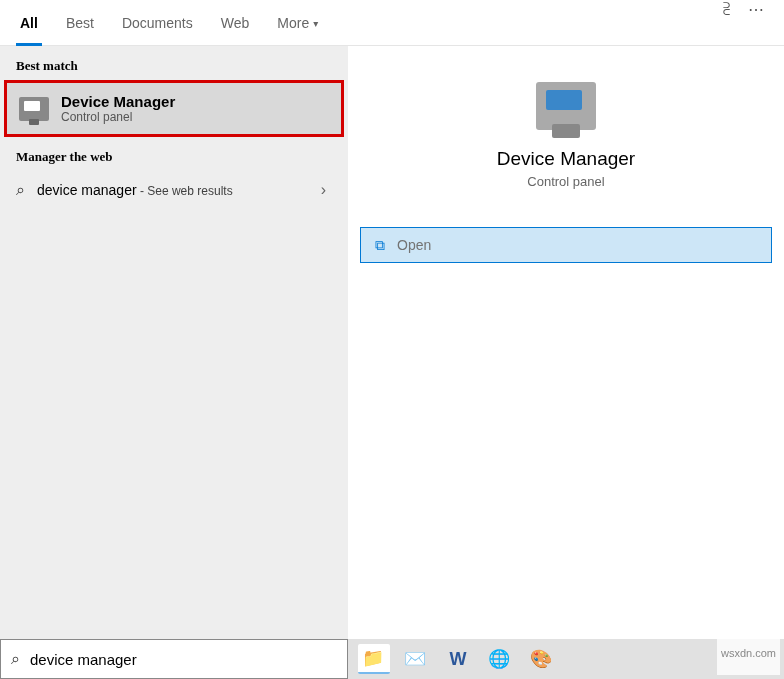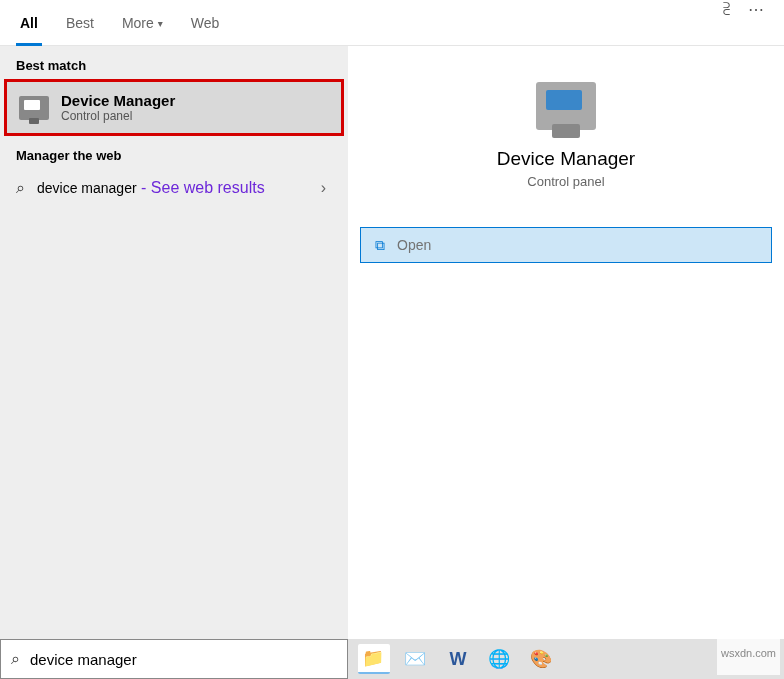--- a/index.html
+++ b/index.html
@@ -6,31 +6,31 @@
     body { width: 784px; height: 679px; background: #fff; overflow: hidden; position: relative; }
     .top-tabs { display: flex; height: 46px; border-bottom: 1px solid #e5e5e5; padding: 0 6px; }
     .tab { padding: 0 14px; height: 46px; display: flex; align-items: center; font-size: 14px; color: #666; cursor: pointer; position: relative; }
     .tab.active { color: #000; font-weight: 600; }
     .tab.active::after { content: ""; position: absolute; bottom: 0; left: 10px; right: 10px; height: 3px; background: #0078d4; }
     .tab-more::after { content: " ▾"; font-size: 10px; margin-left: 4px; }
     .top-right { margin-left: auto; display: flex; gap: 18px; padding-right: 14px; color: #555; }
     .main { display: flex; height: calc(100% - 46px - 40px); }
     .left { width: 348px; background: #eeeeee; }
     .right { flex: 1; background: #fff; padding: 0; }
-    .section-label { font-size: 13px; font-weight: 600; padding: 12px 16px 6px; color: #000; }
+    .section-label { font-size: 13px; font-weight: 600; padding: 12px 16px 6px; color: #000; font-family: Liberation Serif, serif; }
     .best-box { border: 3px solid #d30000; margin: 0 4px; padding: 10px 8px 10px 12px; background: #d9d9d9; display: flex; align-items: center; gap: 12px; }
     .best-icon { width: 30px; height: 24px; background: #888; border-radius: 2px; position: relative; }
     .best-icon::before { content: ""; position: absolute; top: 4px; left: 5px; width: 16px; height: 10px; background: #fff; border-radius: 1px; }
     .best-icon::after { content: ""; position: absolute; bottom: -4px; left: 10px; width: 10px; height: 6px; background: #666; border-radius: 1px; }
     .best-title { font-size: 15px; font-weight: 600; }
     .best-sub { font-size: 12px; color: #555; }
     .web-row { display: flex; align-items: center; padding: 10px 16px; gap: 12px; }
     .search-glyph { font-size: 16px; color: #333; }
     .web-txt { font-size: 14px; }
-    .web-sub { font-size: 16px; color: #6d28d9; }
+    .web-sub { font-size: 12px; color: #404040; }
     .chev { margin-left: auto; color: #666; padding-right: 6px; }
     .right-hero { display: flex; flex-direction: column; align-items: center; padding-top: 36px; }
     .hero-icon { width: 60px; height: 48px; background: #aaa; border-radius: 3px; position: relative; margin-bottom: 18px; }
     .hero-icon::before { content: ""; position: absolute; top: 8px; left: 10px; width: 36px; height: 20px; background: #3a87c9; border-radius: 2px; }
     .hero-icon::after { content: ""; position: absolute; bottom: -8px; left: 16px; width: 28px; height: 14px; background: #888; border-radius: 2px; }
     .hero-title { font-size: 19px; font-weight: 500; }
     .hero-sub { font-size: 13px; color: #666; margin-top: 4px; }
     .open-btn { margin: 38px 12px 0; border: 1px solid #0078d4; background: #cde6f7; height: 36px; display: flex; align-items: center; gap: 12px; padding: 0 14px; cursor: pointer; }
     .open-btn .open-icon { color: #0078d4; font-size: 14px; }
     .open-btn .open-label { font-size: 14px; color: #737373; }
@@ -40,22 +40,23 @@
     .tb-icon { width: 32px; height: 30px; display: flex; align-items: center; justify-content: center; font-size: 18px; border-radius: 2px; }
     .tb-active { background: #fff; border-bottom: 2px solid #76b9ed; }
     .watermark { position: absolute; bottom: 4px; right: 4px; font-size: 11px; color: #888; background: rgba(255,255,255,0.8); padding: 16px 4px; }
   </style>
 </head>
 <body>
 
 <div class="top-tabs">
   <div class="tab active">All</div>
   <div class="tab">Best</div>
+  <div class="tab">Documents</div>
+  <div class="tab">Web</div>
   <div class="tab tab-more">More</div>
-  <div class="tab">Web</div>
   <div class="top-right">
     <span>⫔</span>
     <span>⋯</span>
   </div>
 </div>
 
 <div class="main">
   <div class="left">
     <div class="section-label">Best match</div>
     <div class="best-box">

